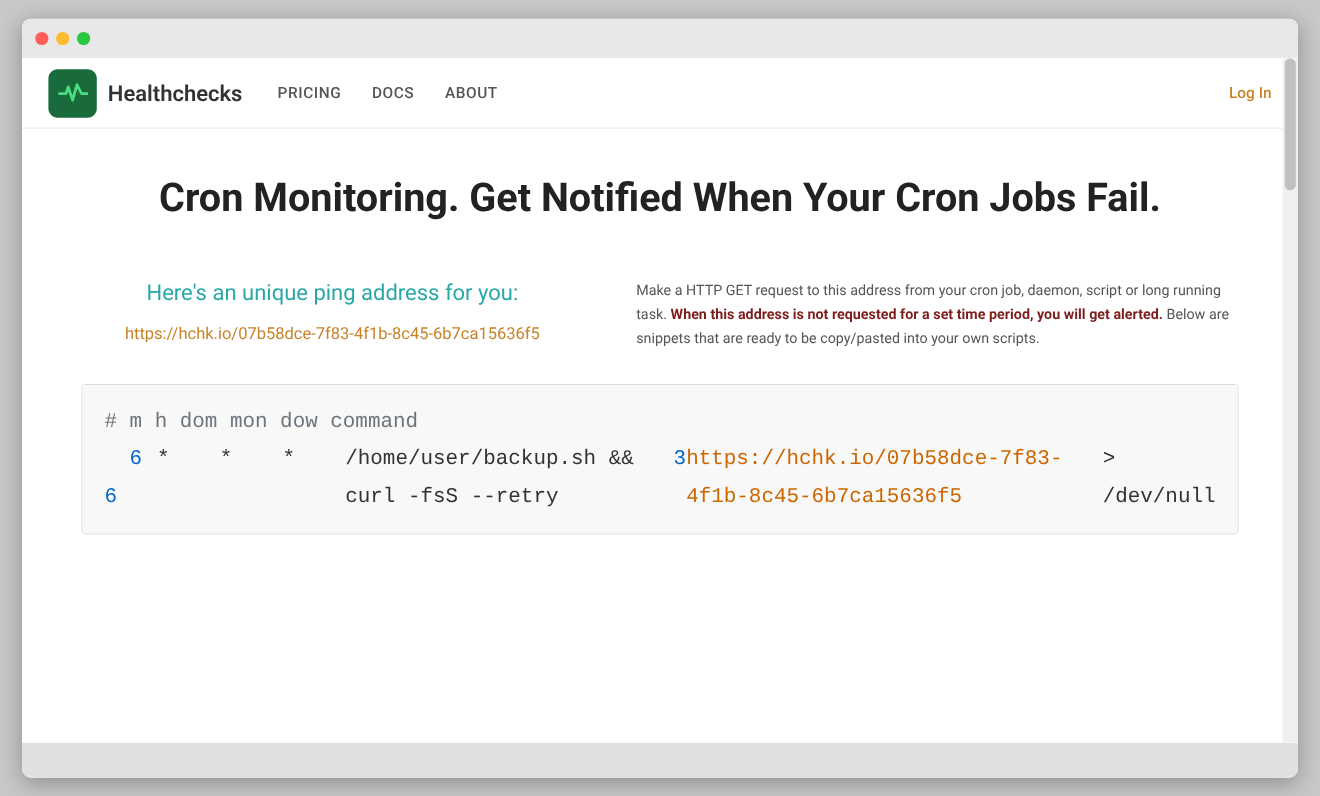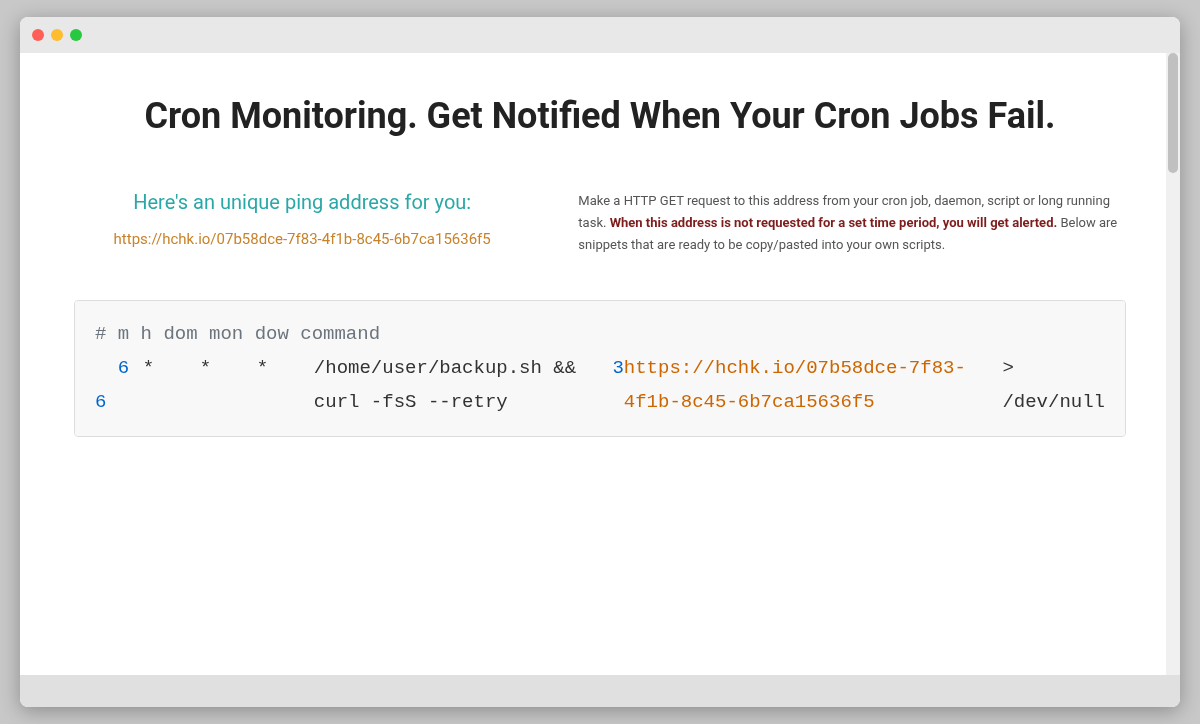--- a/index.html
+++ b/index.html
@@ -131,21 +131,21 @@
       text-align: center;
       font-size: 36px;
       font-weight: 700;
       color: #222;
       margin-bottom: 50px;
       line-height: 1.3;
     }
     .ping-section {
       display: flex;
       gap: 48px;
-      margin-bottom: 44px;
+      margin-bottom: 29px;
       align-items: flex-start;
     }
     .ping-left {
       flex: 1;
     }
     .ping-label {
       font-size: 20px;
       color: #2aa8a8;
       margin-bottom: 16px;
       text-align: center;
@@ -224,20 +224,36 @@
   <div class="titlebar">
     <div class="traffic-lights">
       <div class="light close"></div>
       <div class="light minimize"></div>
       <div class="light maximize"></div>
     </div>
   </div>
 
   <div class="browser-content">
 
+    <nav class="navbar">
+      <div class="logo">
+        <div class="logo-icon">
+          <svg viewBox="0 0 28 28" fill="none" xmlns="http://www.w3.org/2000/svg">
+            <polyline points="2,14 8,14 10,8 14,20 18,6 22,14 28,14" stroke="#4ade80" stroke-width="2.5" fill="none" stroke-linecap="round" stroke-linejoin="round"></polyline>
+          </svg>
+        </div>
+        <span class="logo-text">Healthchecks</span>
+      </div>
+      <div class="nav-links">
+        <a class="nav-link" href="#">PRICING</a>
+        <a class="nav-link" href="#">DOCS</a>
+        <a class="nav-link" href="#">ABOUT</a>
+      </div>
+      <a class="nav-login" href="#">Log In</a>
+    </nav>
 
     <div class="main-content">
 
       <h1 class="hero-title">Cron Monitoring. Get Notified When Your Cron Jobs Fail.</h1>
 
       <div class="ping-section">
         <div class="ping-left">
           <div class="ping-label">Here's an unique ping address for you:</div>
           <div class="ping-url">https://hchk.io/07b58dce-7f83-4f1b-8c45-6b7ca15636f5</div>
         </div>

